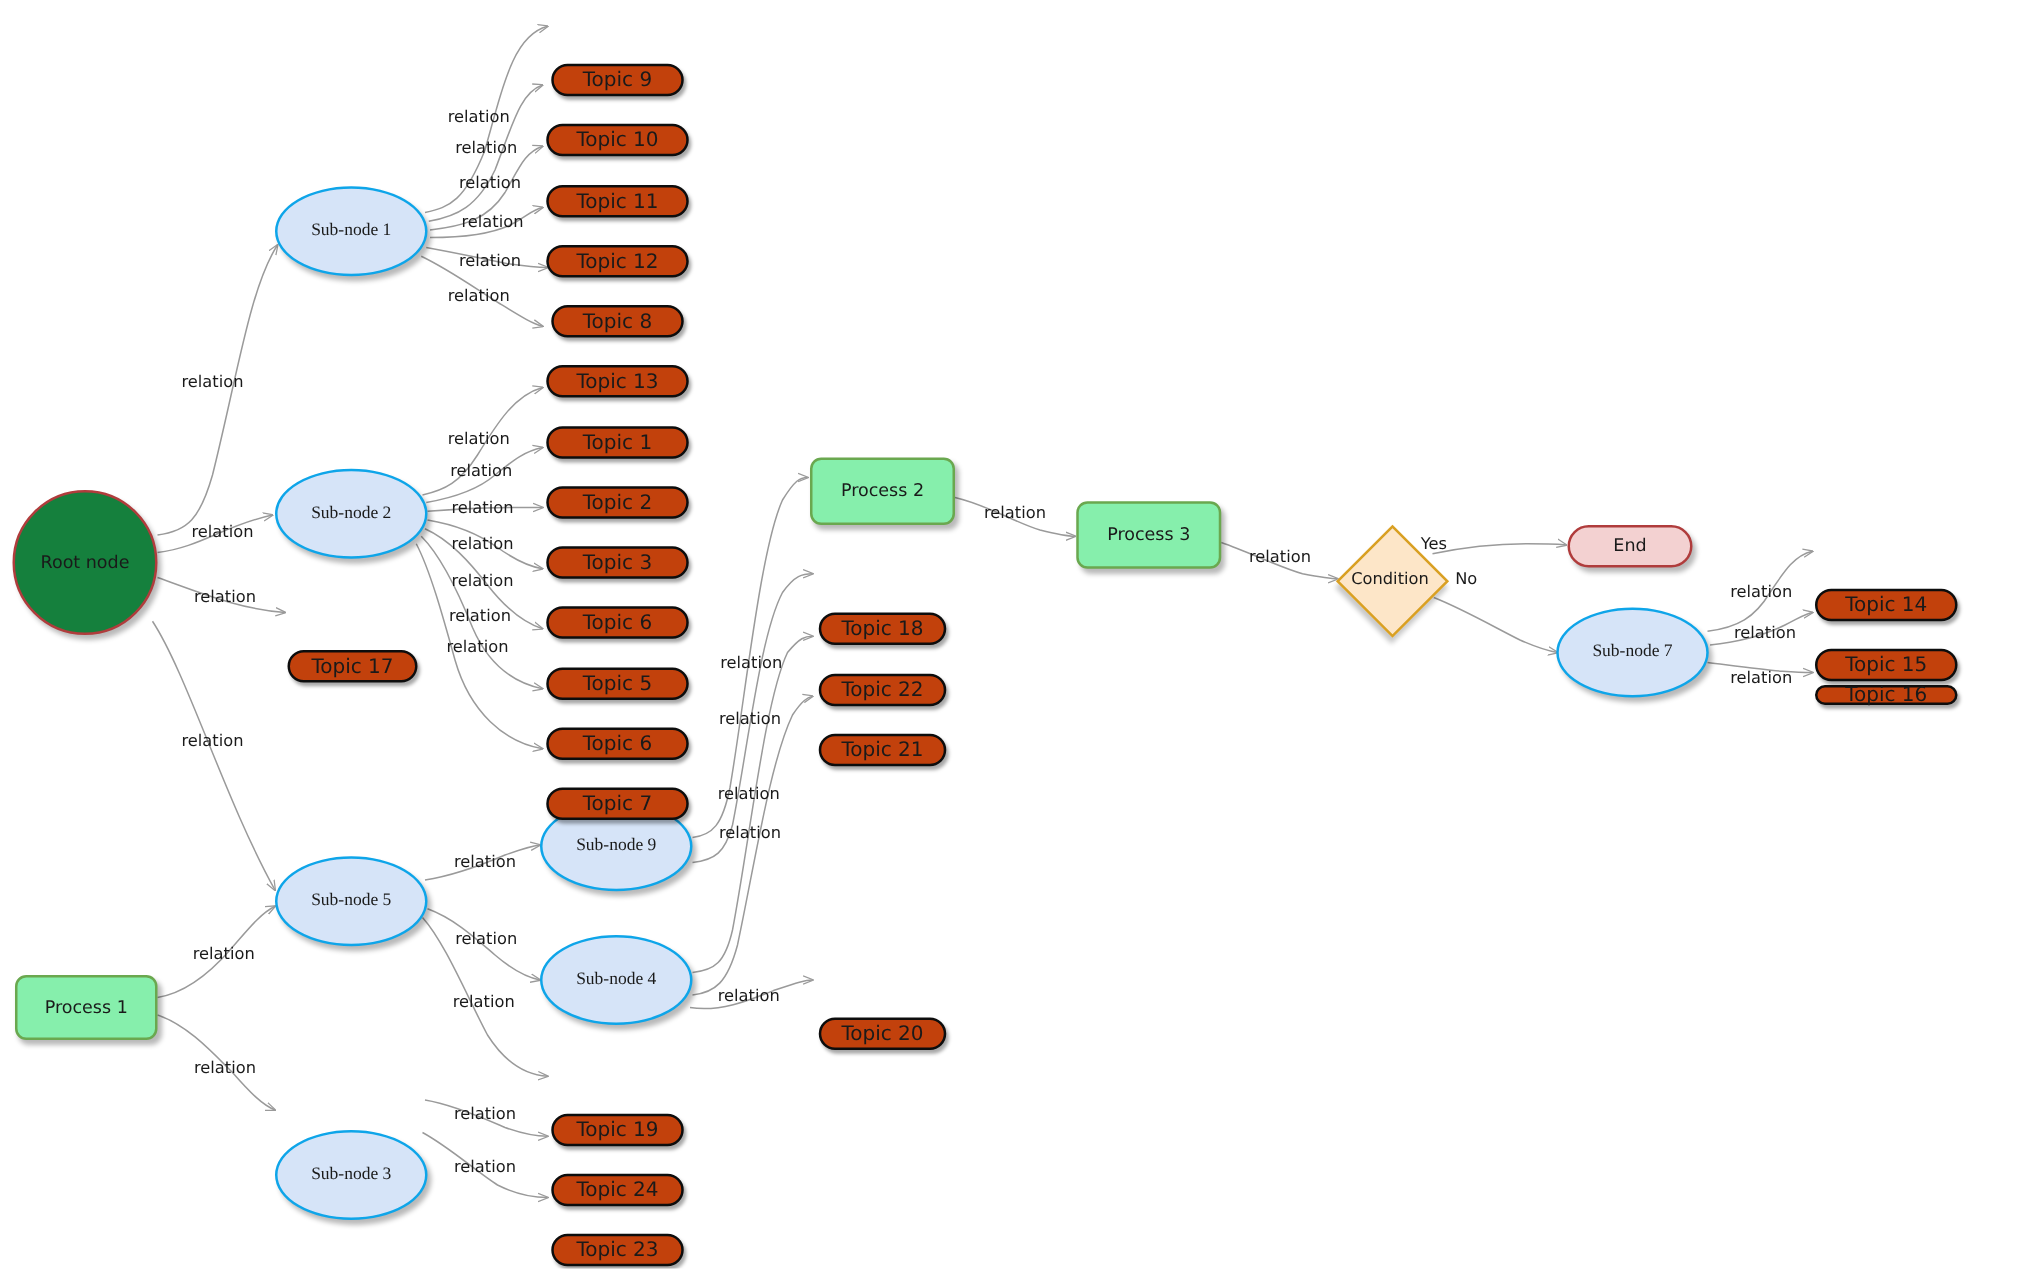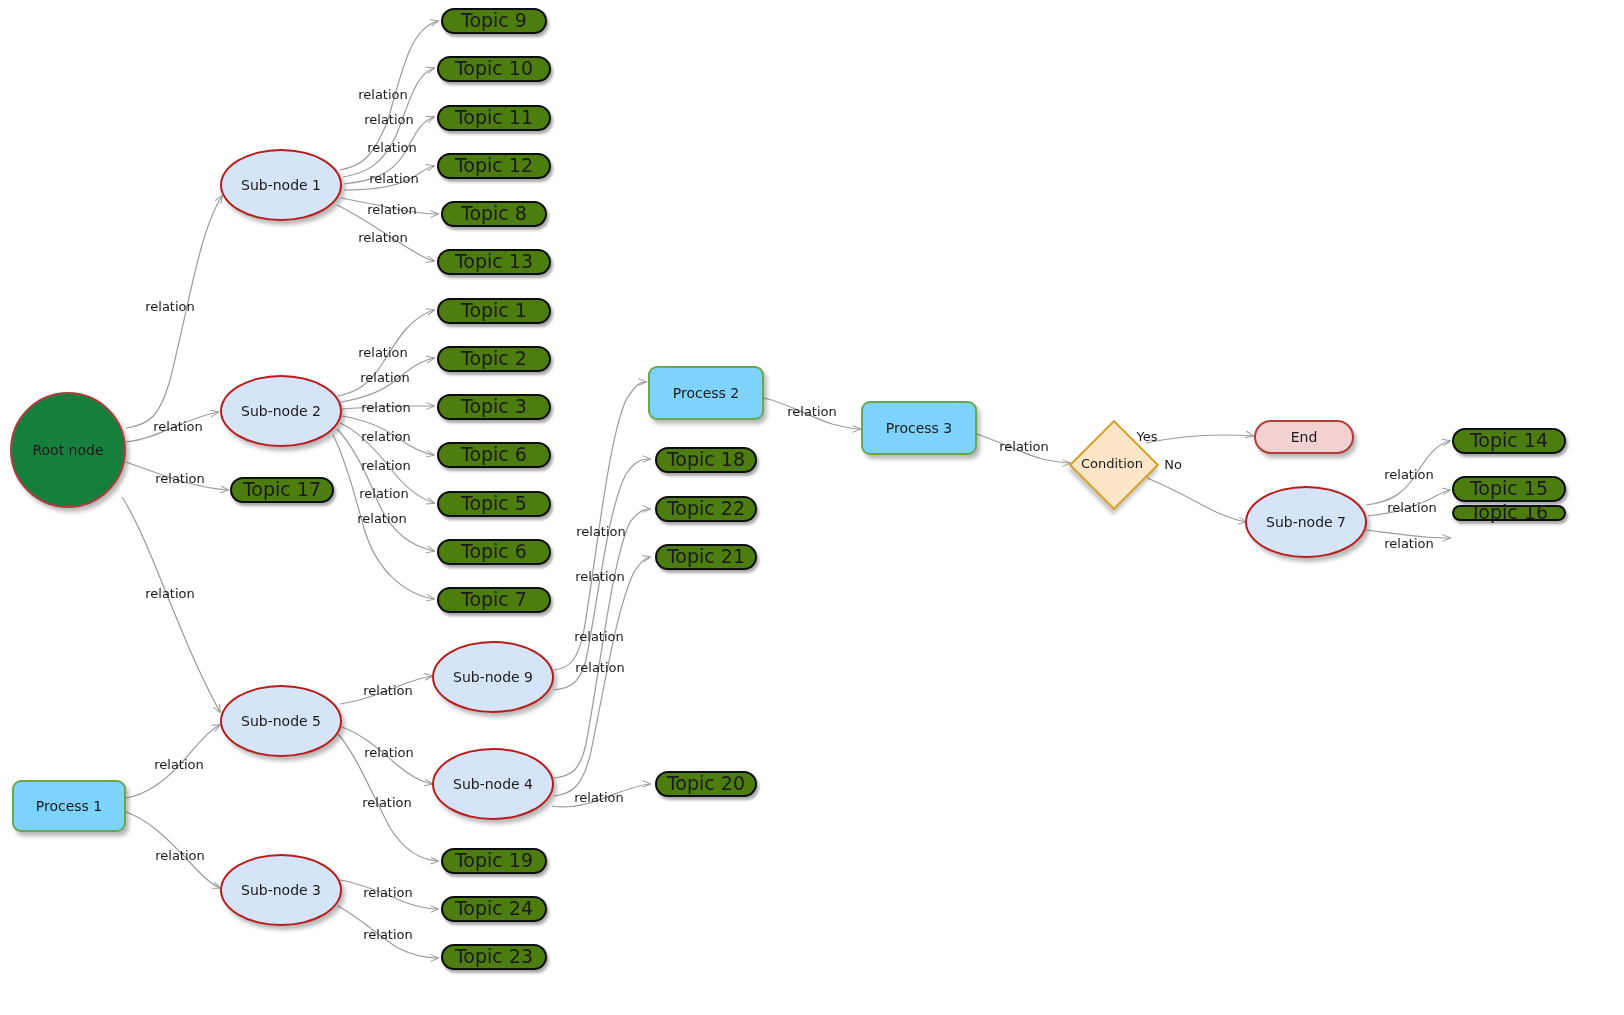--- a/index.html
+++ b/index.html
@@ -38,49 +38,51 @@
     justify-content: center;
     text-align: center;
     color: #1a1a1a;
     line-height: 1.15;
   }
   
   .topic {
     height: 26px;
     border: 2.6px solid #0d0d0d;
     border-radius: 14px;
-    background: #4d7c0f;
-    font-size: 19px;
+    background: #c2410c;
+    font-size: 16px;
     box-shadow: 2px 3px 3px rgba(0,0,0,0.35);
+    margin-top: 43px;
   }
   
   .subnode {
     width: 122px;
     height: 72px;
-    border: 2px solid #b91c1c;
+    border: 2px solid #0ea5e9;
     border-radius: 50%;
     background: #d6e4f8;
     font-size: 14px;
     box-shadow: 3px 4px 4px rgba(0,0,0,0.28);
+    font-family: Liberation Serif, serif;
   }
   
   .rootnode {
     width: 116px;
     height: 116px;
     border: 2px solid #b03c3c;
     border-radius: 50%;
     background: #15803d;
     font-size: 14px;
     box-shadow: 3px 4px 4px rgba(0,0,0,0.28);
   }
   
   .process {
     border: 2px solid #6aa84f;
     border-radius: 9px;
-    background: #7dd3fc;
+    background: #86efac;
     font-size: 14px;
     box-shadow: 3px 4px 4px rgba(0,0,0,0.28);
   }
   
   .endnode {
     border: 2px solid #b03c3c;
     border-radius: 22px;
     background: #f3d1d1;
     font-size: 14px;
     box-shadow: 3px 4px 4px rgba(0,0,0,0.28);
@@ -218,21 +220,21 @@
   <div id="node-layer">
       <div class="node rootnode" style="left: 10px; top: 392px; width: 116px; height: 116px;">
         <span>Root node</span>
       </div>
       <div class="node subnode" style="left: 220px; top: 149px; width: 122px; height: 72px;">
         <span>Sub-node 1</span>
       </div>
       <div class="node subnode" style="left: 220px; top: 375px; width: 122px; height: 72px;">
         <span>Sub-node 2</span>
       </div>
-      <div class="node subnode" style="left: 220px; top: 854px; width: 122px; height: 72px;">
+      <div class="node subnode" style="left: 220px; top: 904px; width: 122px; height: 72px;">
         <span>Sub-node 3</span>
       </div>
       <div class="node subnode" style="left: 432px; top: 748px; width: 122px; height: 72px;">
         <span>Sub-node 4</span>
       </div>
       <div class="node subnode" style="left: 220px; top: 685px; width: 122px; height: 72px; text-align: center;">
         <span>Sub-node 5</span>
       </div>
       <div class="node subnode" style="left: 432px; top: 641px; width: 122px; height: 72px;">
         <span>Sub-node 9</span>

